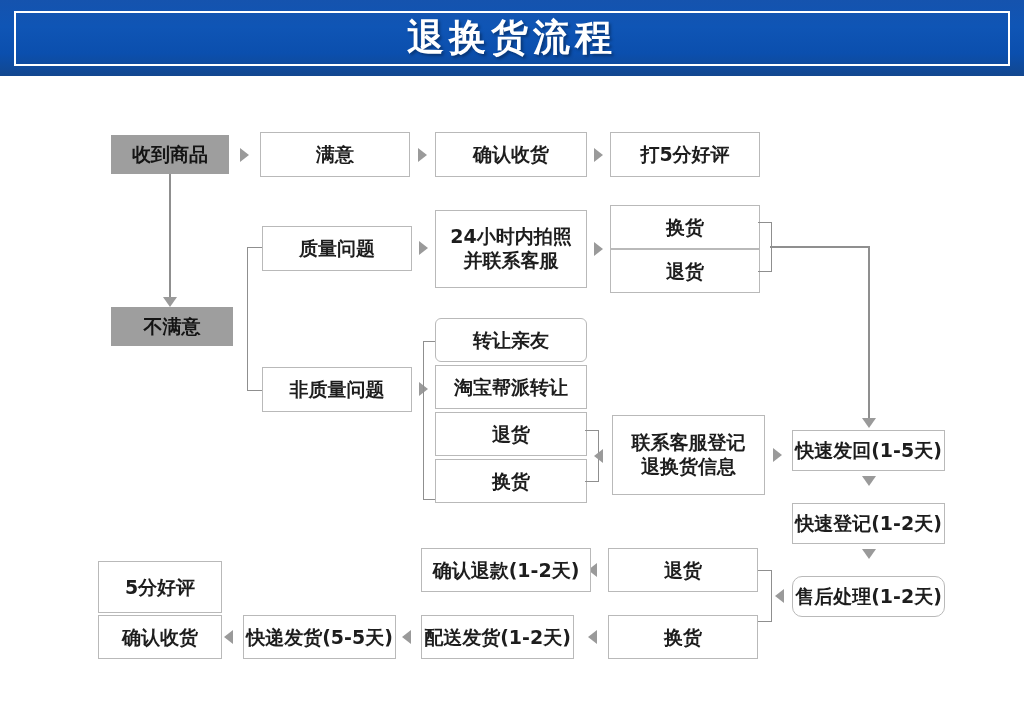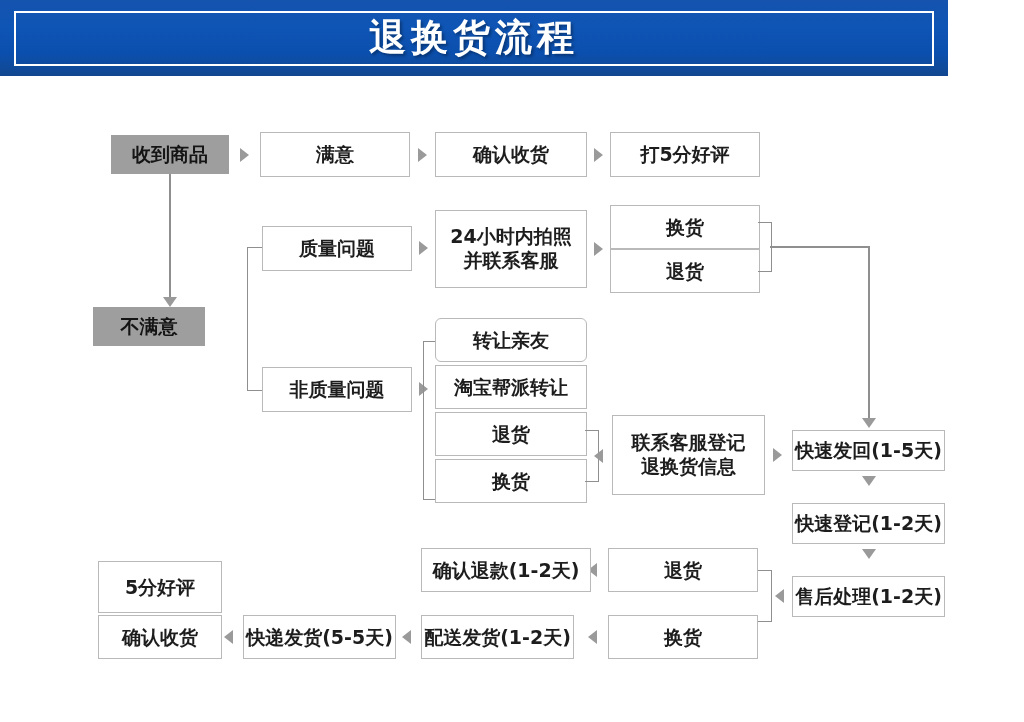--- a/index.html
+++ b/index.html
@@ -7,21 +7,21 @@
     width:1024px;height:722px;
     background:#ffffff;
     font-family:"Liberation Sans","DejaVu Sans",sans-serif;
     overflow:hidden;
     position:relative;
   }
   #canvas{position:absolute;left:0;top:0;width:1024px;height:722px;}
 
   
   .banner{
-    position:absolute;left:0;top:0;width:948px;height:76px;
+    position:absolute;left:0;top:0;width:1024px;height:76px;
     background:linear-gradient(180deg,#1553ae 0%,#0f55b5 35%,#0b4fae 70%,#12478f 100%);
     box-sizing:border-box;
   }
   .banner-inner{
     position:absolute;left:14px;top:11px;right:14px;bottom:10px;
     border:2px solid #ffffff;
     box-sizing:border-box;
   }
   .banner-title{
     position:absolute;left:0;top:0;width:100%;height:76px;
@@ -92,21 +92,21 @@
 
   <div class="box" style="left:435px;top:132px;width:152px;height:45px;">确认收货</div>
 
   <div class="tri tri-right" style="left:594px;top:148px;"></div>
 
   <div class="box" style="left:610px;top:132px;width:150px;height:45px;">打5分好评</div>
 
   <div class="line vline" style="left:169px;top:174px;height:126px;"></div>
   <div class="tri tri-down" style="left:163px;top:297px;"></div>
 
-  <div class="box gray" style="left:93px;top:307px;width:112px;height:39px;">不满意</div>
+  <div class="box gray" style="left:111px;top:307px;width:122px;height:39px;">不满意</div>
 
   <div class="bracket left" style="left:247px;top:247px;width:16px;height:144px;"></div>
 
   <div class="box" style="left:262px;top:226px;width:150px;height:45px;">质量问题</div>
 
   <div class="tri tri-right" style="left:419px;top:241px;"></div>
 
   <div class="box two-line" style="left:435px;top:210px;width:152px;height:78px;">24小时内拍照
 并联系客服</div>
 
@@ -138,21 +138,21 @@
 退换货信息</div>
 
   <div class="tri tri-right" style="left:773px;top:448px;"></div>
 
   <div class="box" style="left:792px;top:430px;width:153px;height:41px;">快速发回(1-5天)</div>
   <div class="tri tri-down" style="left:862px;top:476px;"></div>
 
   <div class="box" style="left:792px;top:503px;width:153px;height:41px;">快速登记(1-2天)</div>
   <div class="tri tri-down" style="left:862px;top:549px;"></div>
 
-  <div class="box" style="left:792px;top:576px;width:153px;height:41px;">售后处理(1-2天)</div>
+  <div class="box" style="left:792px;top:576px;width:153px;height:41px;border-radius:10px;">售后处理(1-2天)</div>
 
   <div class="tri tri-left" style="left:775px;top:589px;"></div>
 
   <div class="bracket right" style="left:758px;top:570px;width:14px;height:52px;"></div>
 
   <div class="box" style="left:608px;top:548px;width:150px;height:44px;">退货</div>
   <div class="box" style="left:608px;top:615px;width:150px;height:44px;">换货</div>
 
   <div class="tri tri-left" style="left:588px;top:563px;"></div>
   <div class="tri tri-left" style="left:588px;top:630px;"></div>

